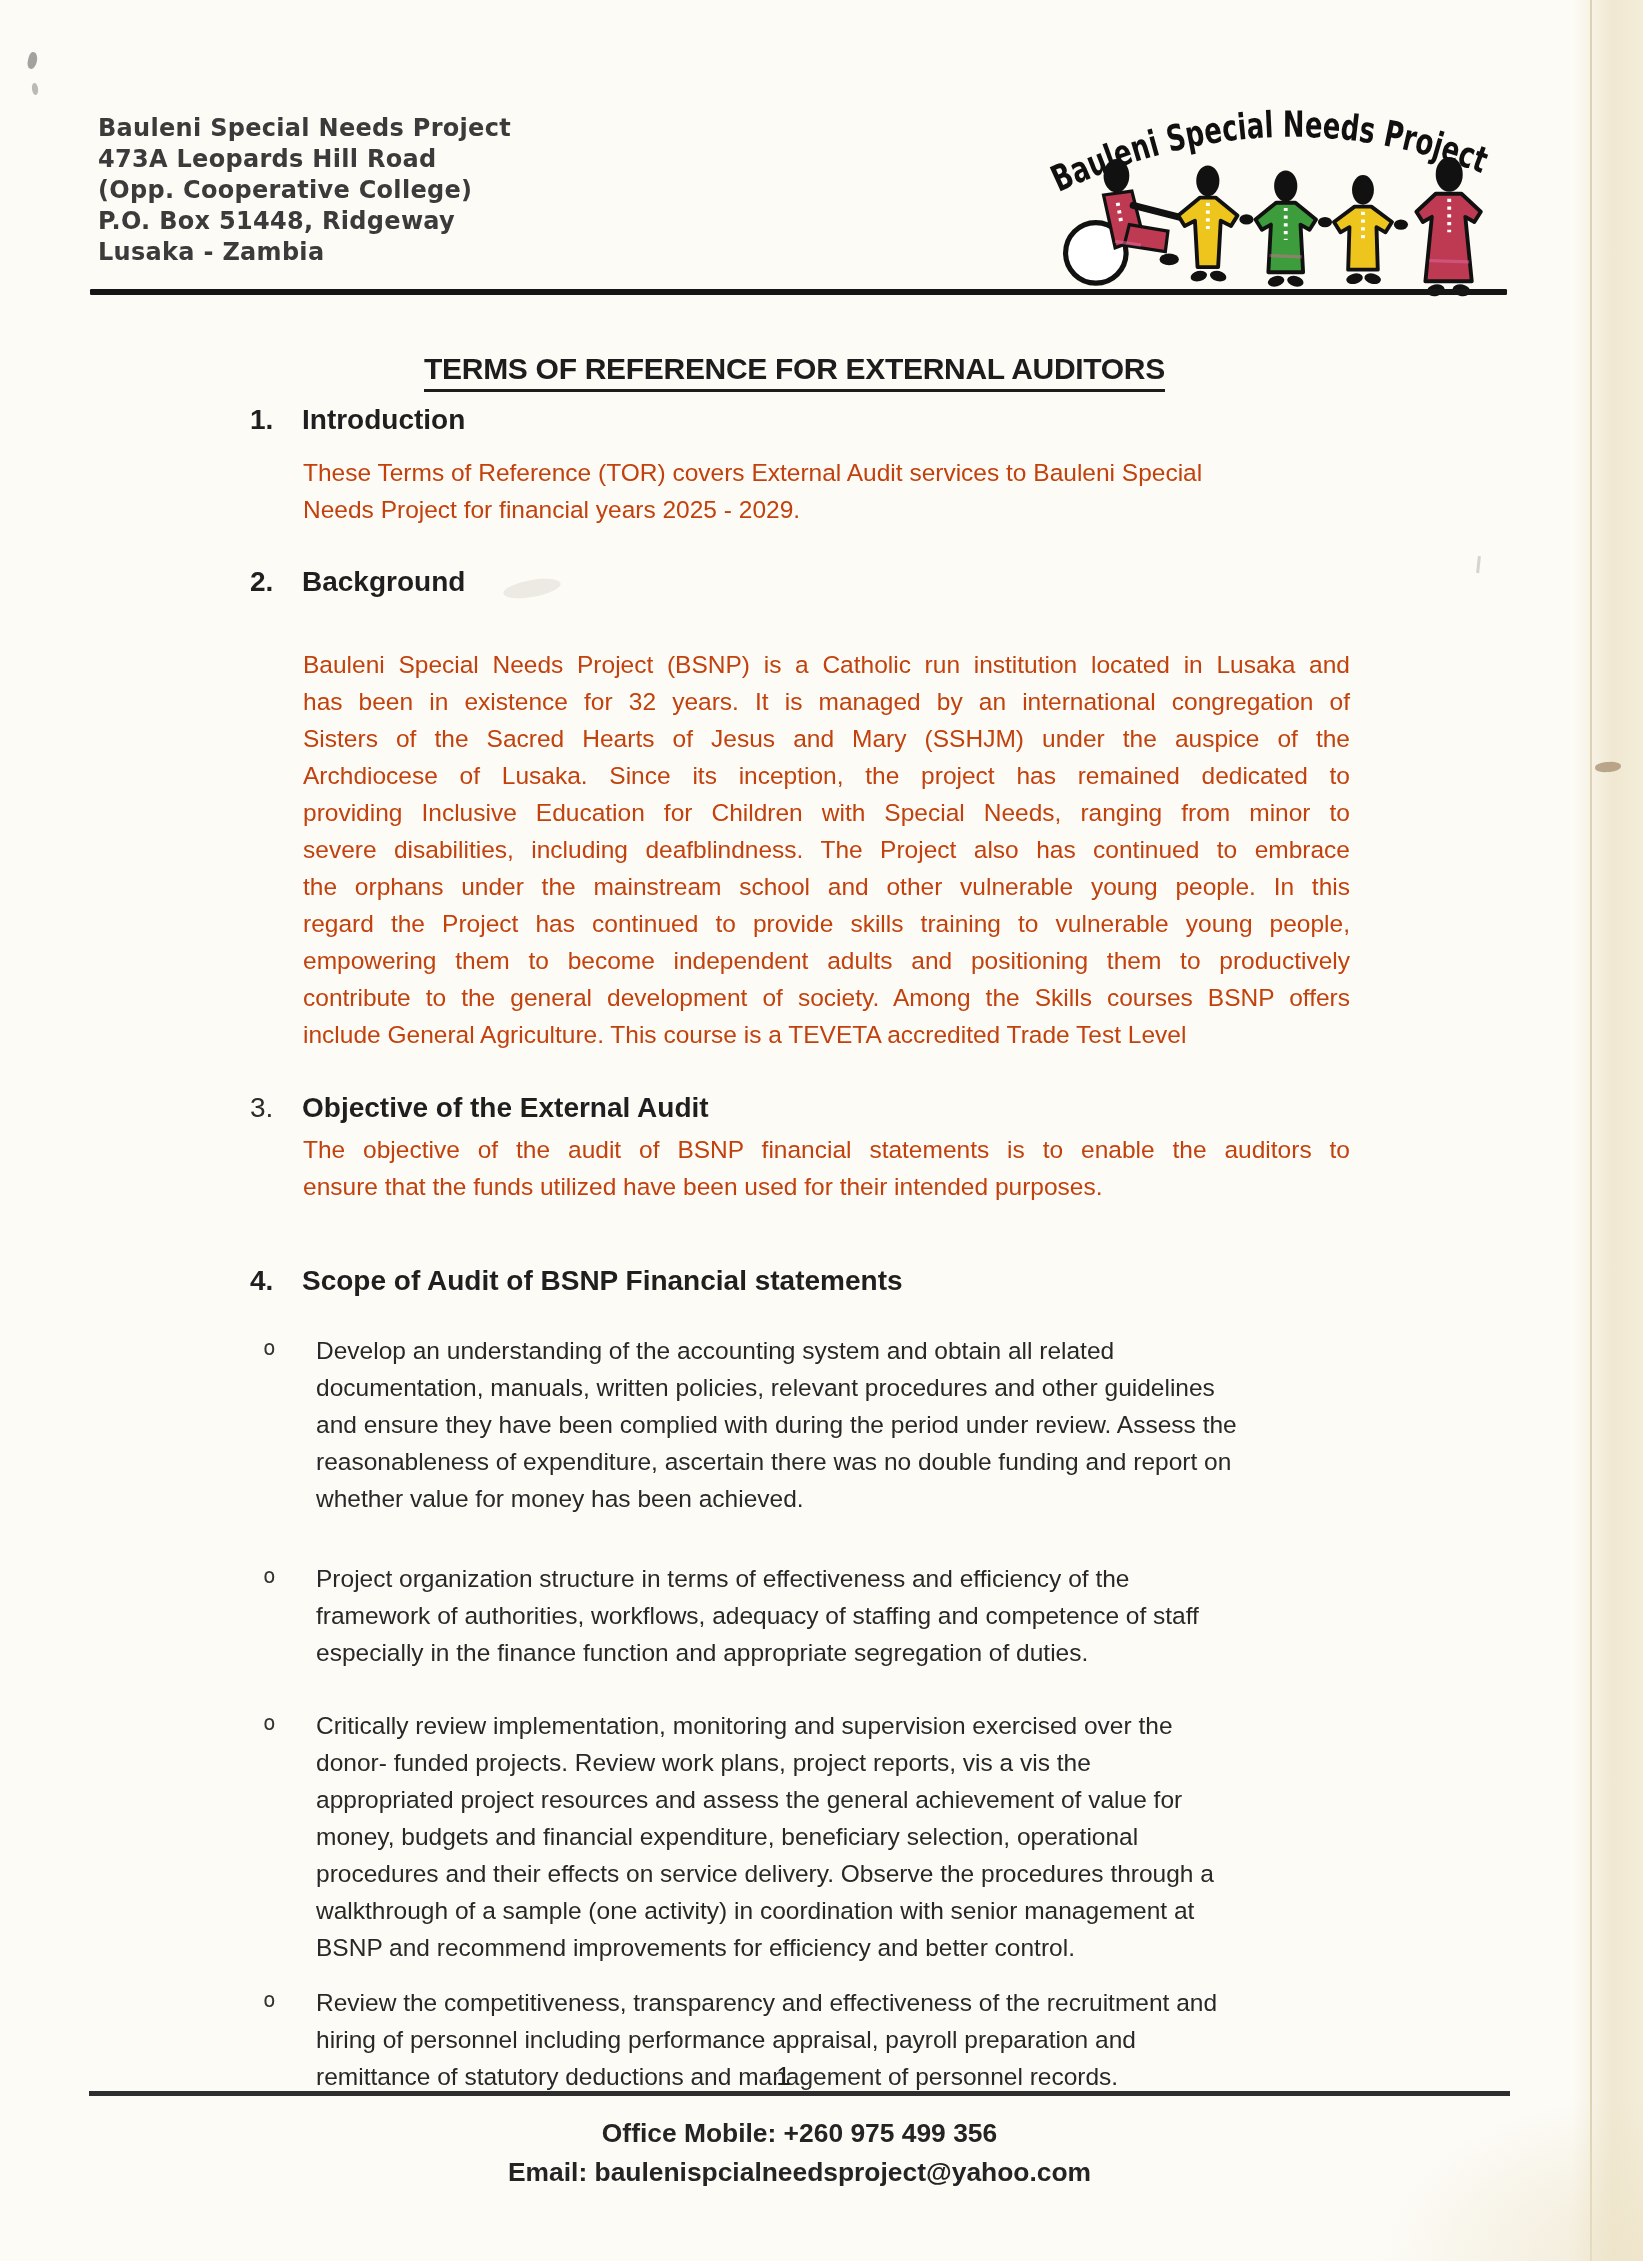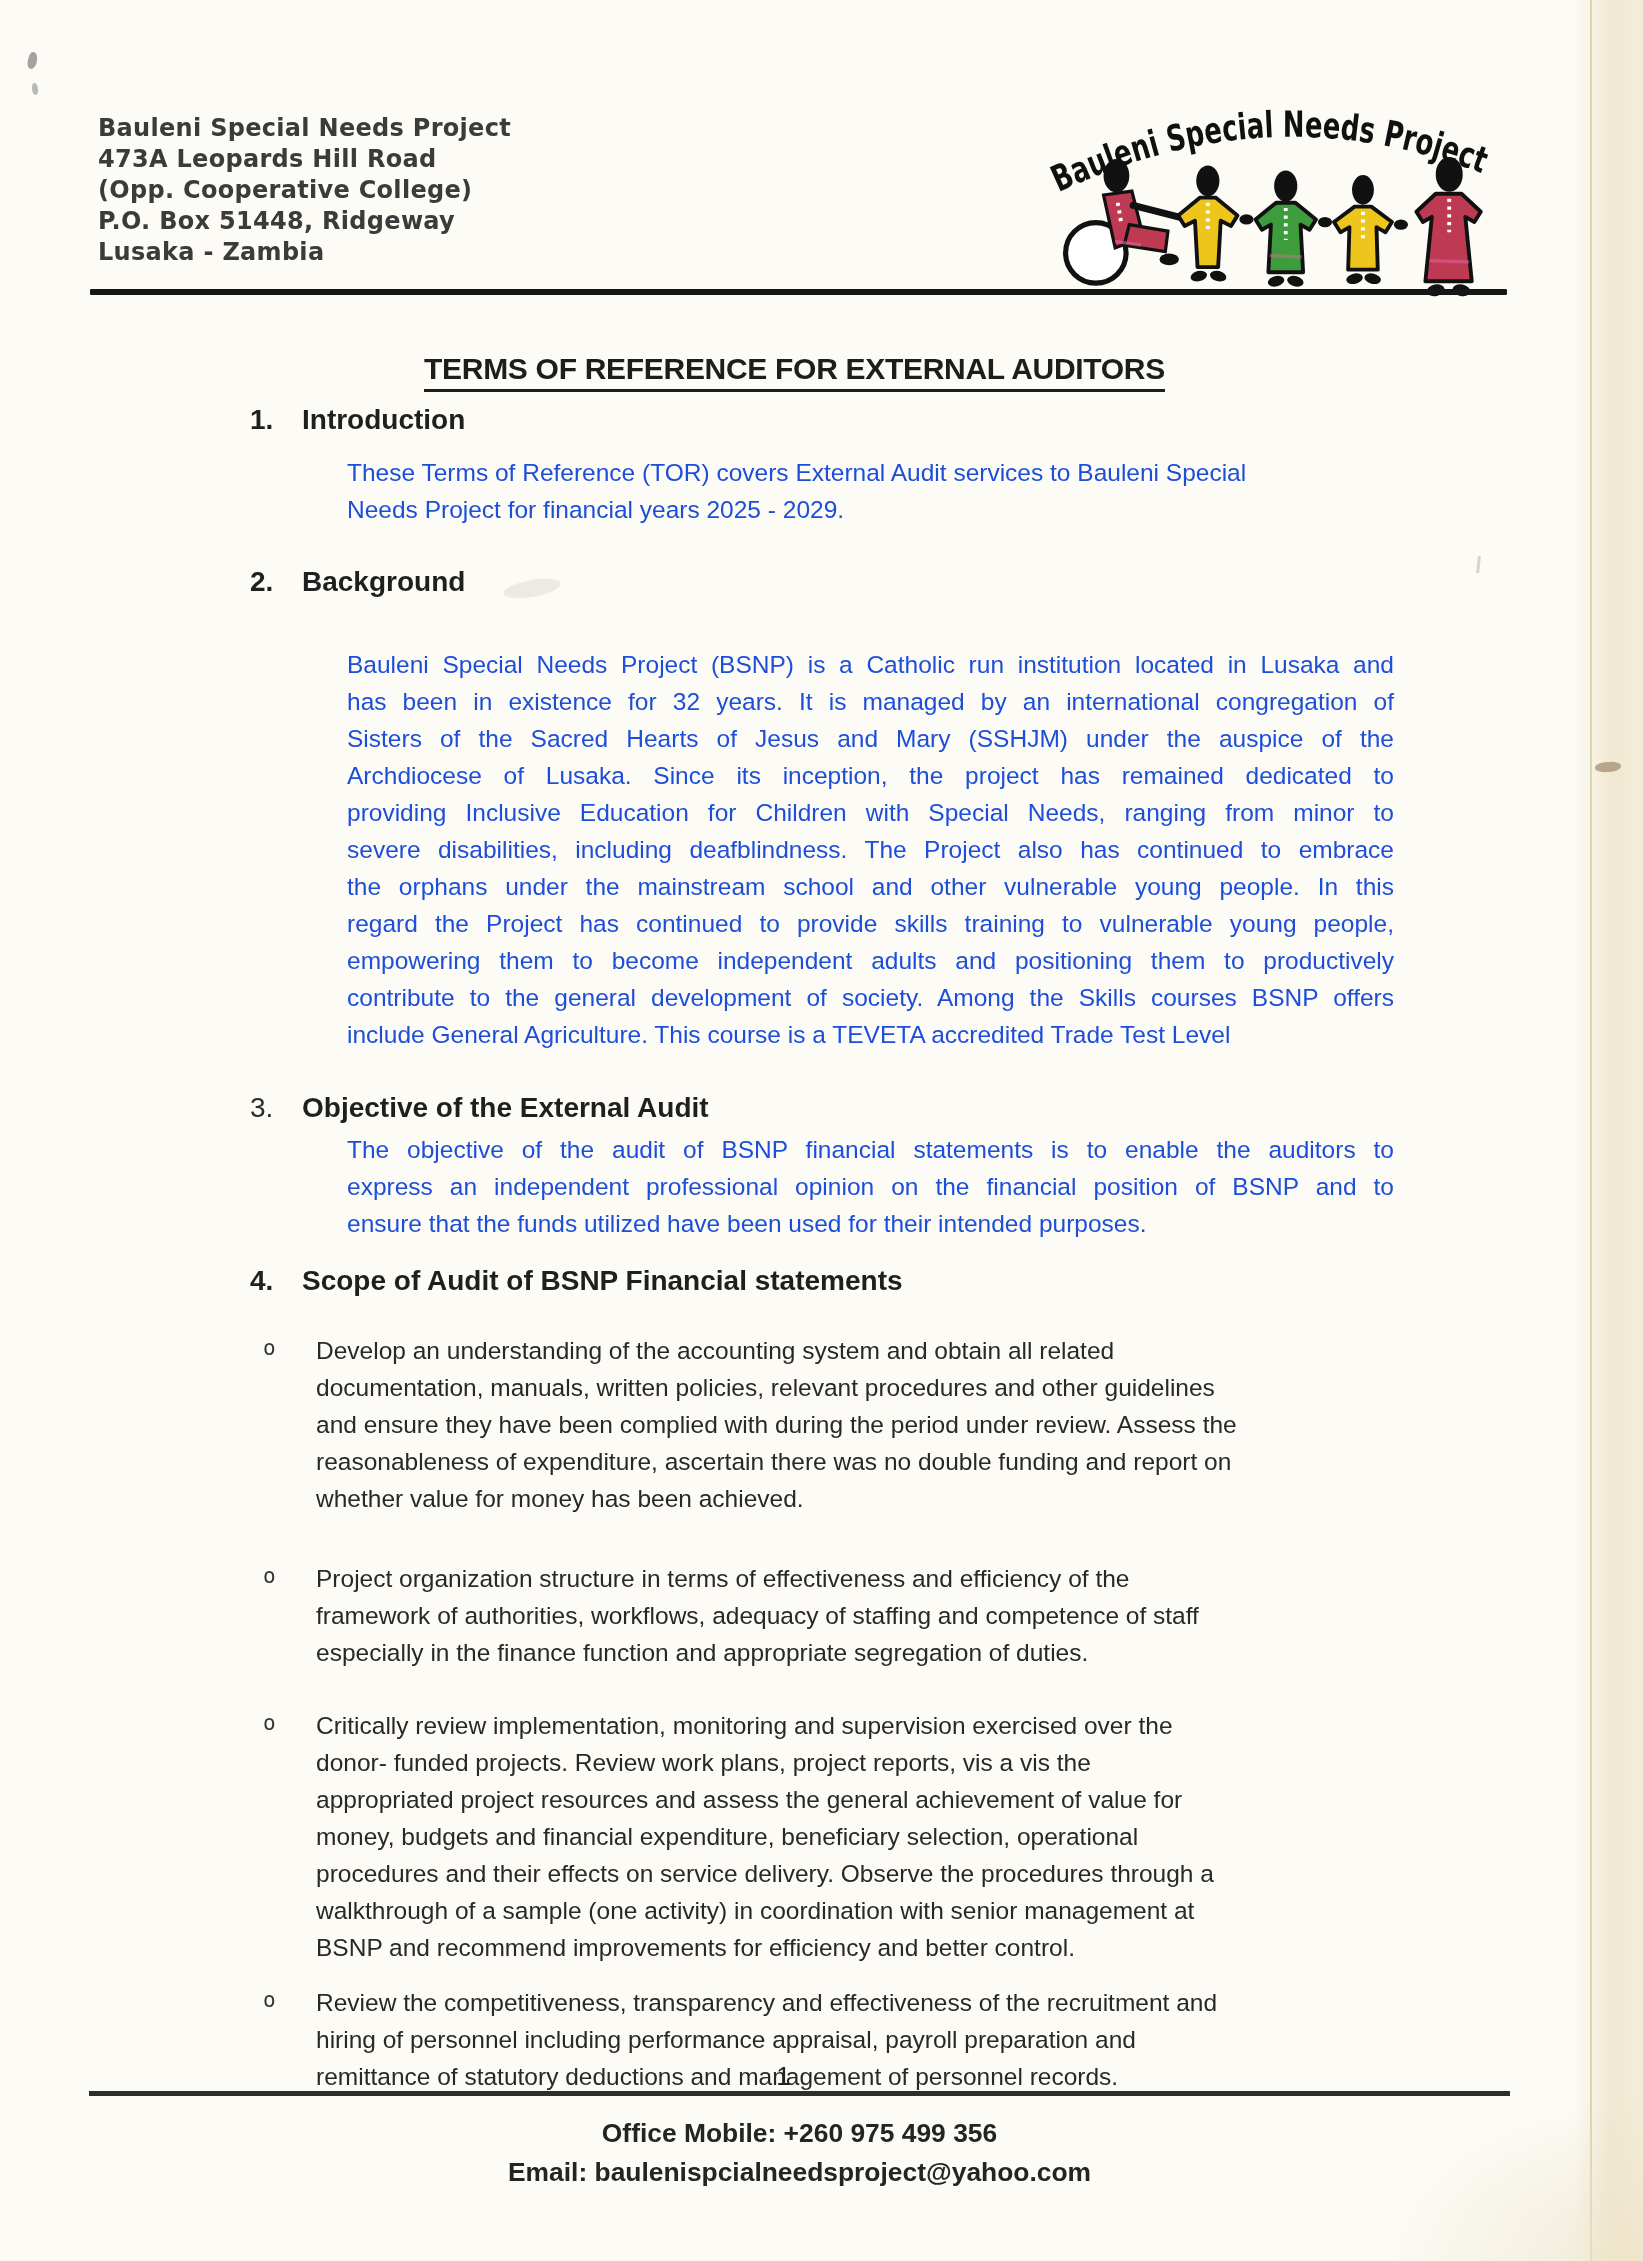--- a/index.html
+++ b/index.html
@@ -49,21 +49,21 @@
     display:inline-block;font-weight:bold;font-size:30px;letter-spacing:-0.3px;
     color:#1d1d1d;border-bottom:3.2px solid #1d1d1d;padding-bottom:3.2px;
   }
 
   
   .sec-head{position:absolute;left:250px;font-size:28px;color:#1f1f1f;white-space:nowrap;}
   .sec-head .num{display:inline-block;width:52px;font-weight:bold;}
   .sec-head .num.plain{font-weight:normal;color:#2c2c2c;}
   .sec-head .h{font-weight:bold;}
 
-  .para{position:absolute;left:303px;width:1047px;font-size:24.5px;color:#1d4ed8;margin-left:44px;}
+  .para{position:absolute;left:303px;width:1047px;font-size:24.5px;color:#c2410c;}
   .para .ln{line-height:37px;height:37px;}
   .para.ragged .ln{white-space:nowrap;}
   .para.just .ln{text-align:justify;text-align-last:justify;}
   .para.just .ln:last-child{text-align-last:left;}
 
   
   .bullet{position:absolute;left:263px;width:1096px;font-size:24.5px;color:#282828;}
   .bullet .marker{
     position:absolute;left:0;top:3.9px;font-size:21px;color:#333;
     font-family:"DejaVu Sans Mono",monospace;
@@ -188,21 +188,20 @@
     <div class="ln">empowering them to become independent adults and positioning them to productively</div>
     <div class="ln">contribute to the general development of society. Among the Skills courses BSNP offers</div>
     <div class="ln">include General Agriculture. This course is a TEVETA accredited Trade Test Level</div>
   </div>
 
   <div class="sec-head" style="top:1092px;">
     <span class="num plain">3.</span><span class="h">Objective of the External Audit</span>
   </div>
   <div class="para just" style="top:1131px;">
     <div class="ln">The objective of the audit of BSNP financial statements is to enable the auditors to</div>
-    <div class="ln">express an independent professional opinion on the financial position of BSNP and to</div>
     <div class="ln">ensure that the funds utilized have been used for their intended purposes.</div>
   </div>
 
   <div class="sec-head" style="top:1265px;">
     <span class="num">4.</span><span class="h">Scope of Audit of BSNP Financial statements</span>
   </div>
 
   <div class="bullet" style="top:1332px;">
     <span class="marker">o</span>
     <div class="blines">

